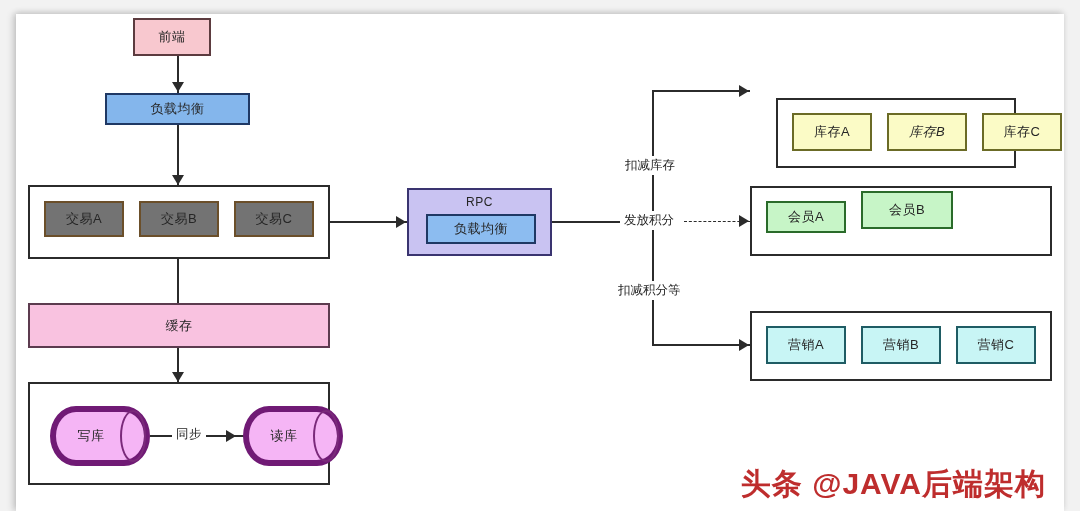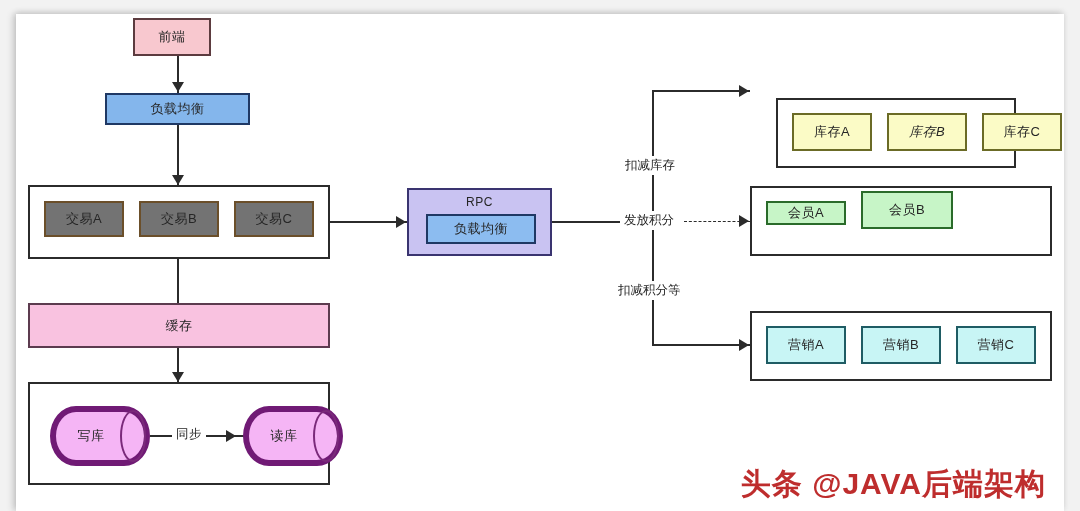--- a/index.html
+++ b/index.html
@@ -213,21 +213,21 @@
       </div>
       <div class="node n-stock" style="left:109px; top:13px; width:80px; height:38px;font-style:italic;">
         <span>库存B</span>
       </div>
       <div class="node n-stock" style="left:204px; top:13px; width:80px; height:38px;">
         <span>库存C</span>
       </div>
     </div>
 
     <div class="node n-group" style="left:734px; top:172px; width:302px; height:70px; display:block;">
-      <div class="node n-member" style="left:14px; top:13px; width:80px; height:24px;">
+      <div class="node n-member" style="left:14px; top:13px; width:80px; height:32px;">
         <span>会员A</span>
       </div>
       <div class="node n-member" style="left:109px; top:3px; width:92px; height:38px;">
         <span>会员B</span>
       </div>
     </div>
 
     <div class="node n-group" style="left:734px; top:297px; width:302px; height:70px; display:block;">
       <div class="node n-market" style="left:14px; top:13px; width:80px; height:38px;">
         <span>营销A</span>

